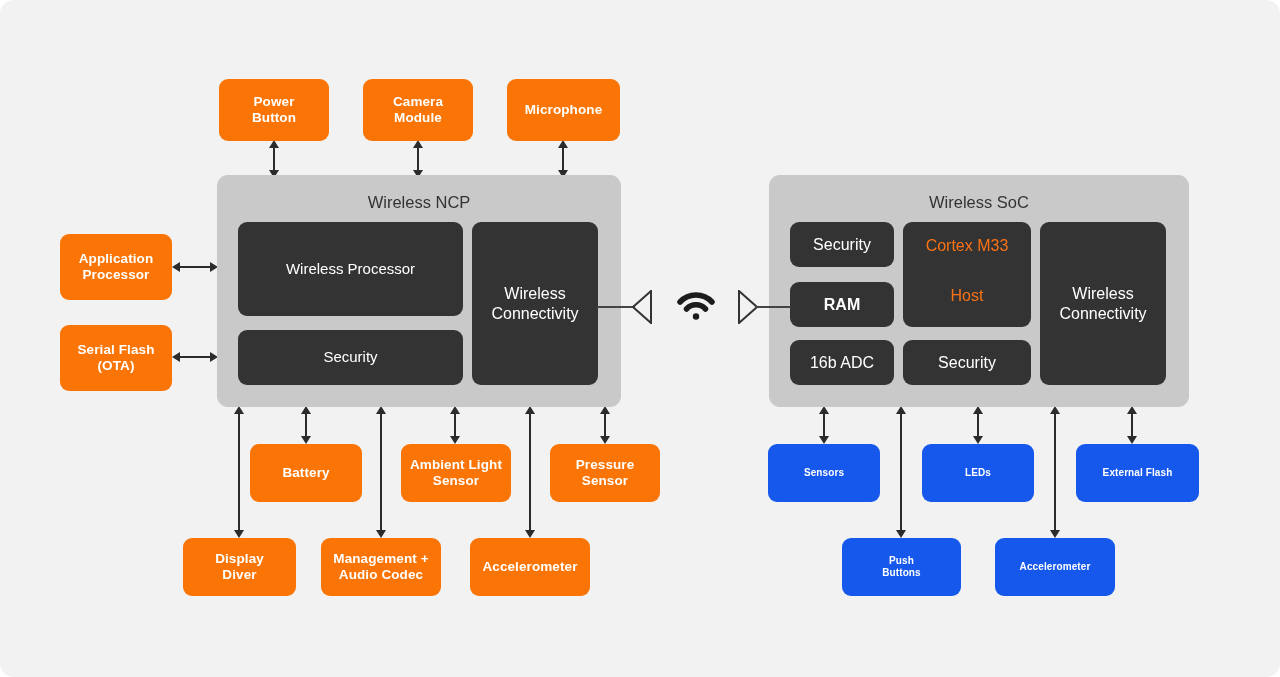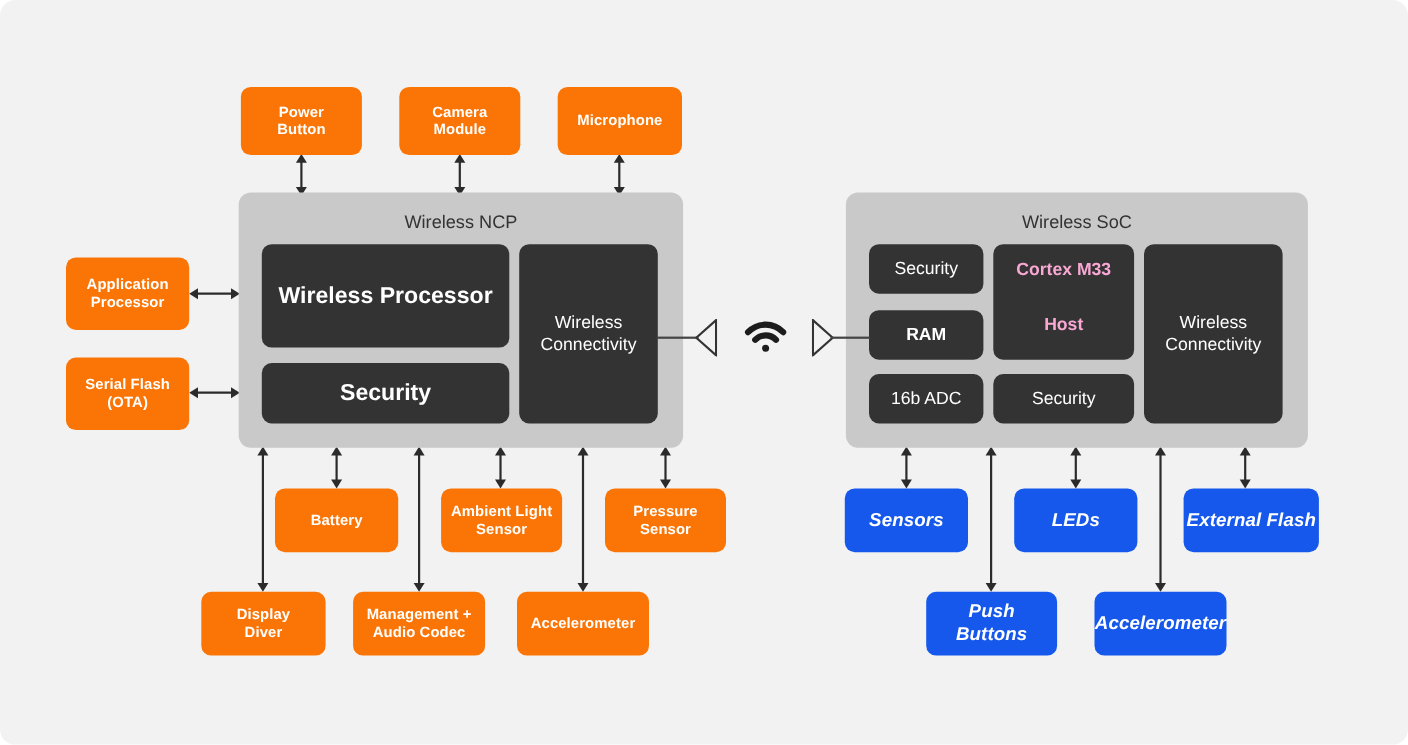--- a/index.html
+++ b/index.html
@@ -38,24 +38,23 @@
     border-radius: 9px;
     font-size: 13.5px;
     font-weight: 700;
     letter-spacing: .1px;
   }
   
   .blue {
     background: #1558eb;
     color: #ffffff;
     border-radius: 9px;
-    font-size: 17px;
+    font-size: 10px;
     font-weight: 700;
     letter-spacing: .1px;
-    font-style: italic;
   }
   
   .chip {
     background: #c9c9c9;
     border-radius: 11px;
     display: block;
   }
   .chip-title {
     position: absolute;
     left: 0;
@@ -65,32 +64,32 @@
     font-size: 16.5px;
     font-weight: 400;
   }
   
   .dark {
     background: #333333;
     color: #ffffff;
     border-radius: 9px;
     align-items: center;
   }
-  .dark.t-lg  { font-size: 21px; font-weight: 700; }
+  .dark.t-lg  { font-size: 15px; font-weight: 400; }
   .dark.t-md  { font-size: 16px;   font-weight: 400; }
 
   
   .stacked {
     position: absolute;
     left: 0;
     right: 0;
     text-align: center;
-    color: #f9a8d4;
+    color: #f97316;
     font-size: 16px;
-    font-weight: 700;
+    font-weight: 400;
   }
 
   
   .arrow {
     position: absolute;
     overflow: visible;
   }
   .arrow line {
     stroke: #2b2b2b;
     stroke-width: 2;

